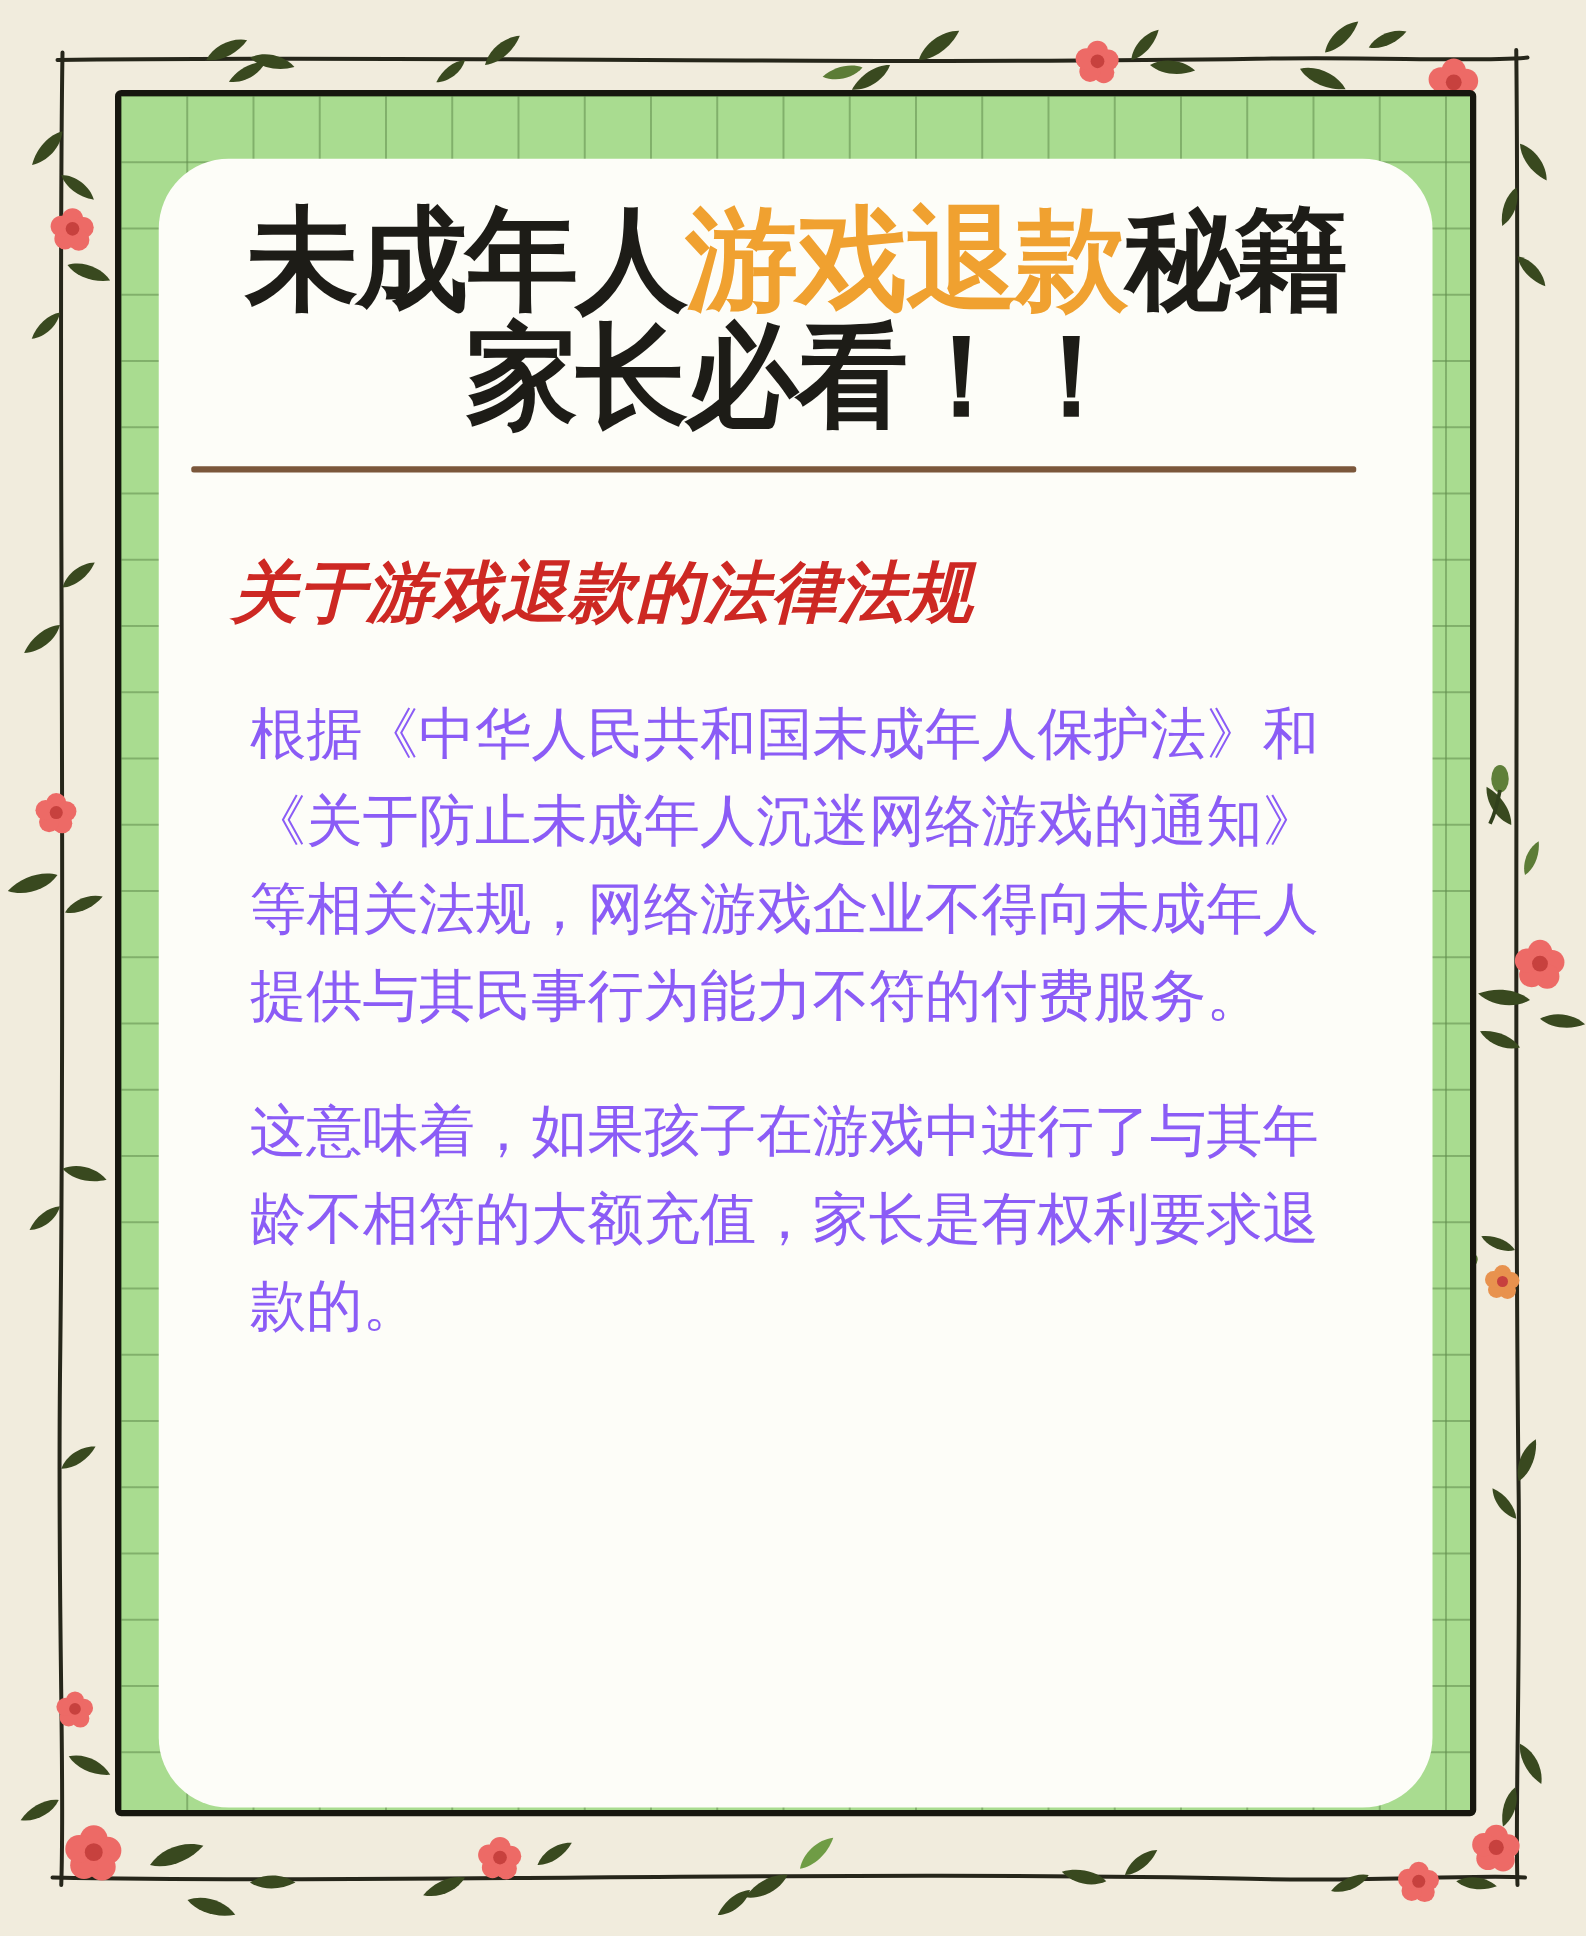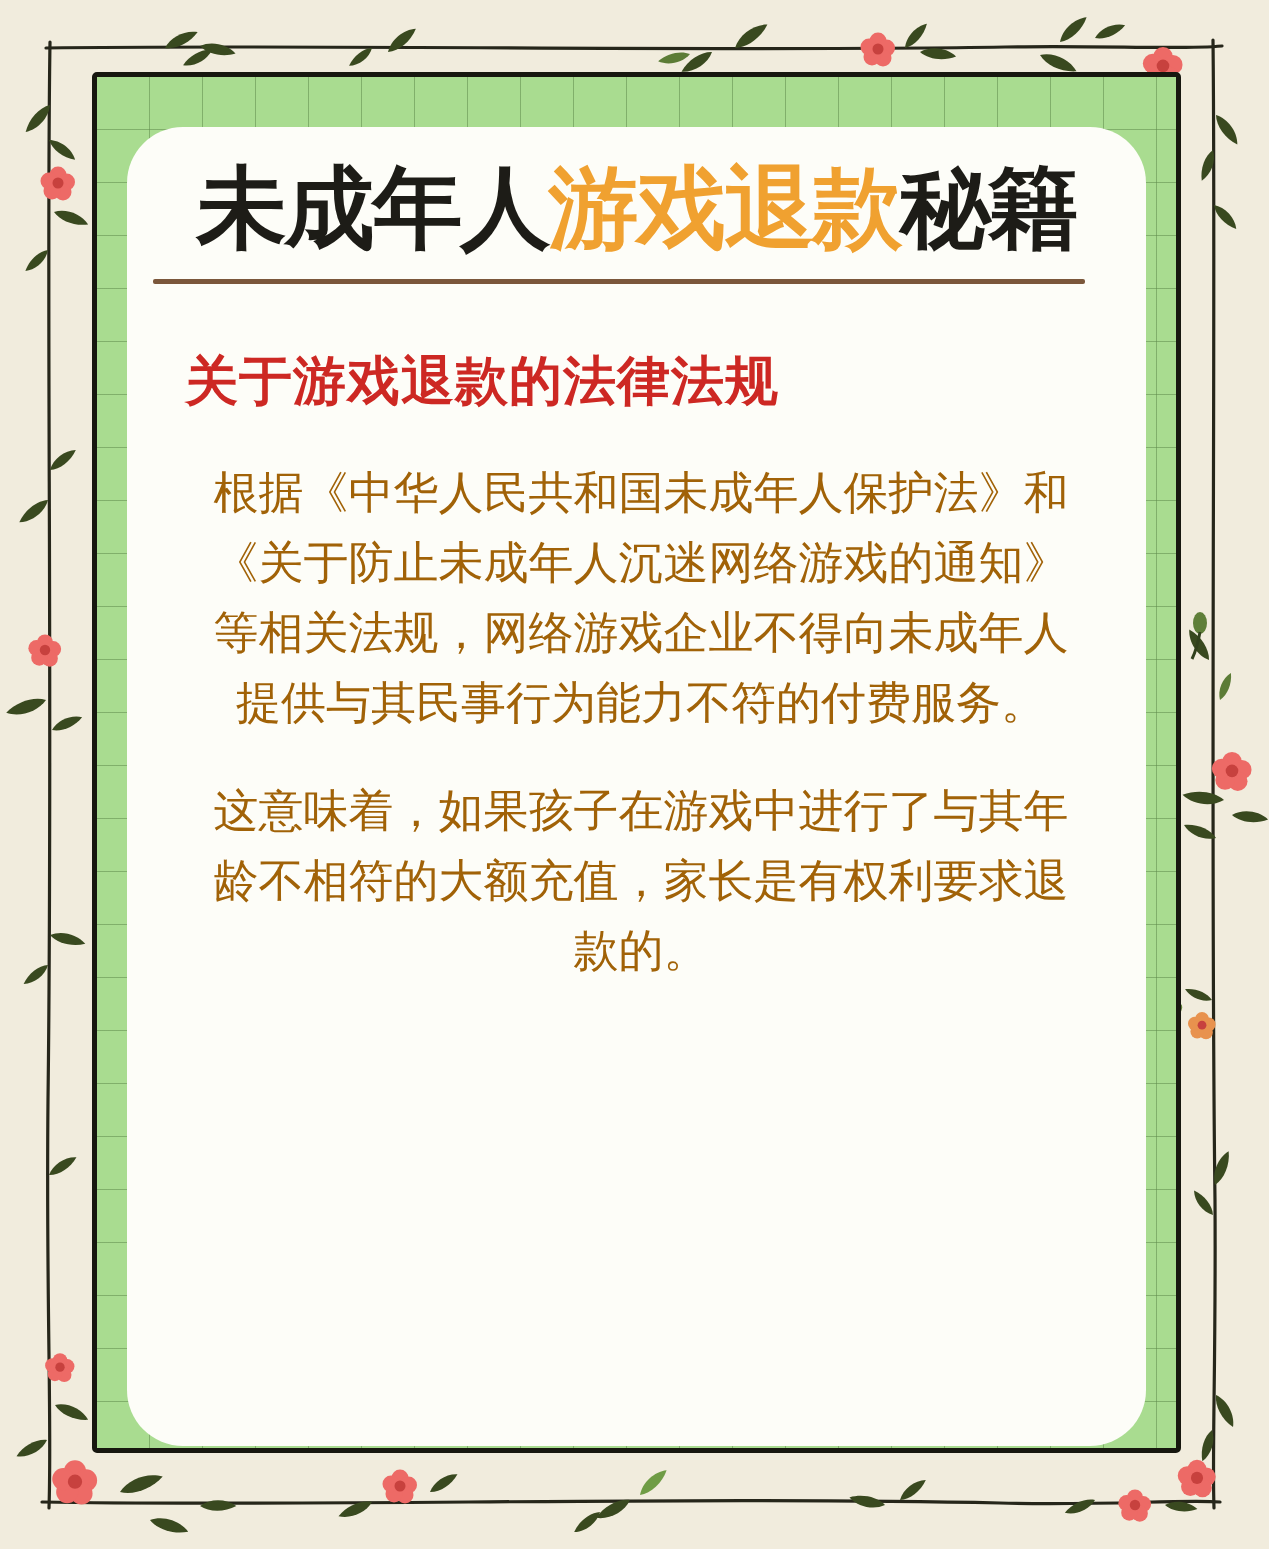--- a/index.html
+++ b/index.html
@@ -40,29 +40,30 @@
     margin:24px 0 0 26px;
     width:932px;height:5px;
     background:#7b573b;border-radius:2px;
   }
   .section-heading{
     margin:64px 40px 0 58px;
     font-size:53px;line-height:66px;
     font-weight:bold;
     color:#cd2823;
     letter-spacing:1px;
+    font-style:italic;
   }
   .body-copy{
     margin-left:73px;
     width:882px;
     font-size:45px;
     line-height:70px;
-    color:#a16207;
+    color:#8b5cf6;
     letter-spacing:0;
-    text-align:center;
+    text-align:left;
     word-break:break-all;
   }
   .para-1{margin-top:44px;}
   .para-2{margin-top:38px;}
 </style>
 </head>
 <body>
 
 <svg class="floral-frame" viewBox="0 0 1269 1549" xmlns="http://www.w3.org/2000/svg" aria-hidden="true">
   <defs>
@@ -164,20 +165,21 @@
 </svg>
 
 <div class="grid-card">
 
   <div class="content-card">
 
     <div class="poster-title">
       <div>
         <span>未成年人</span><span class="t-orange">游戏退款</span><span>秘籍</span>
       </div>
+      <div>家长必看！！</div>
     </div>
 
     <div class="title-divider"></div>
 
     <div class="section-heading">关于游戏退款的法律法规</div>
 
     <div class="body-copy para-1">根据《中华人民共和国未成年人保护法》和《关于防止未成年人沉迷网络游戏的通知》等相关法规，网络游戏企业不得向未成年人提供与其民事行为能力不符的付费服务。</div>
     <div class="body-copy para-2">这意味着，如果孩子在游戏中进行了与其年龄不相符的大额充值，家长是有权利要求退款的。</div>
 
   </div>

